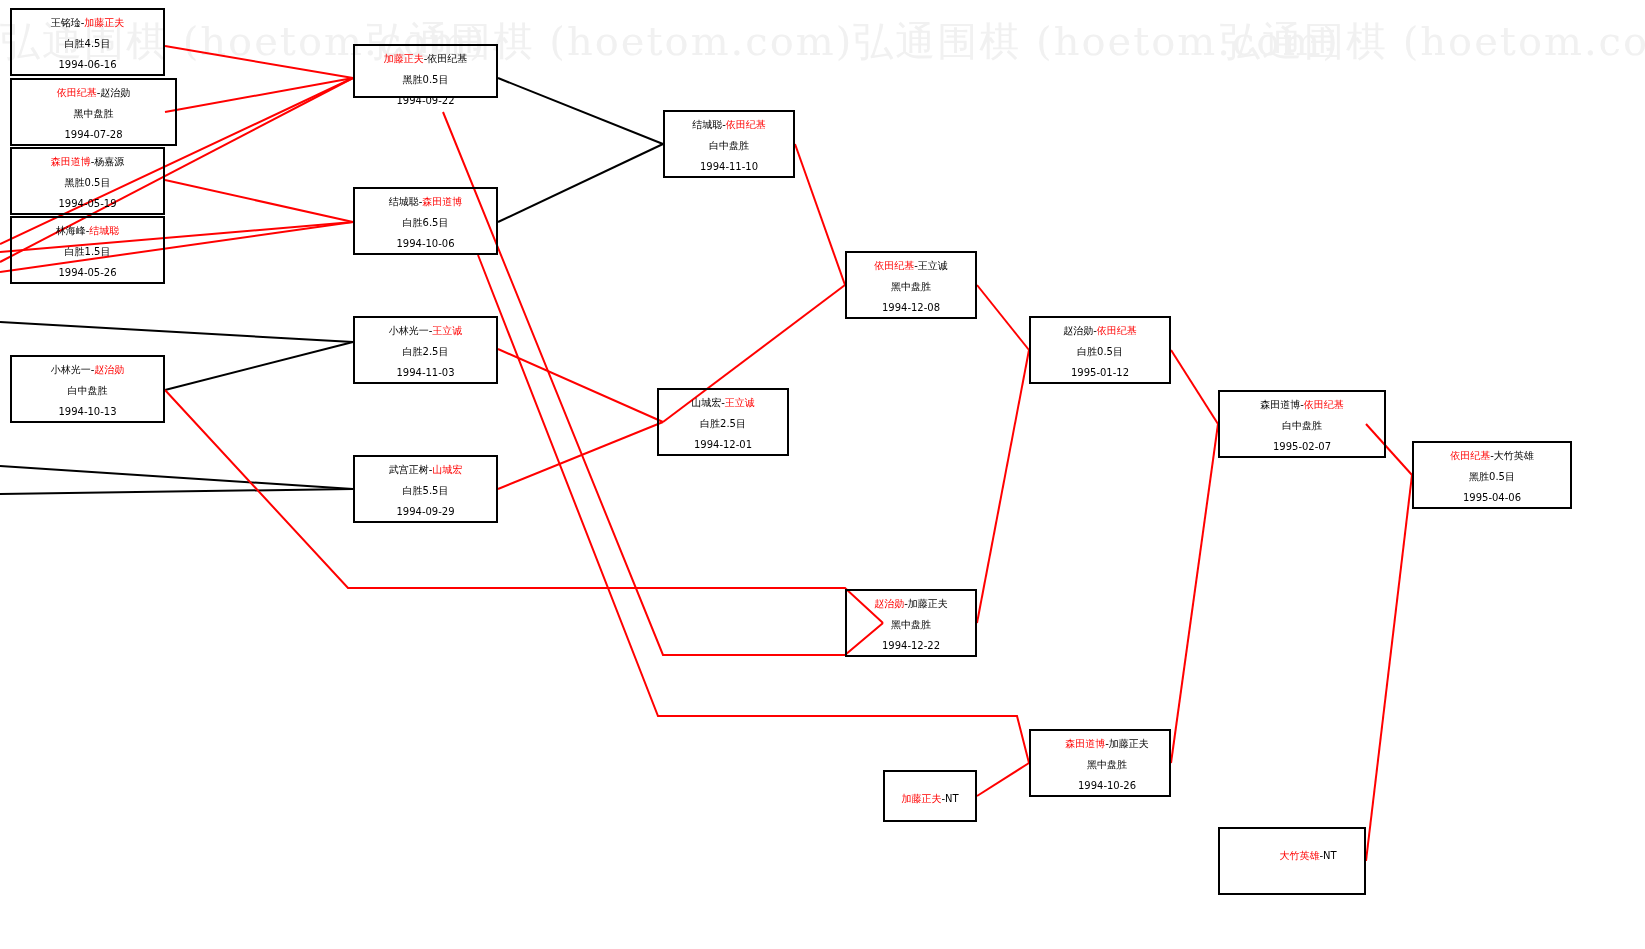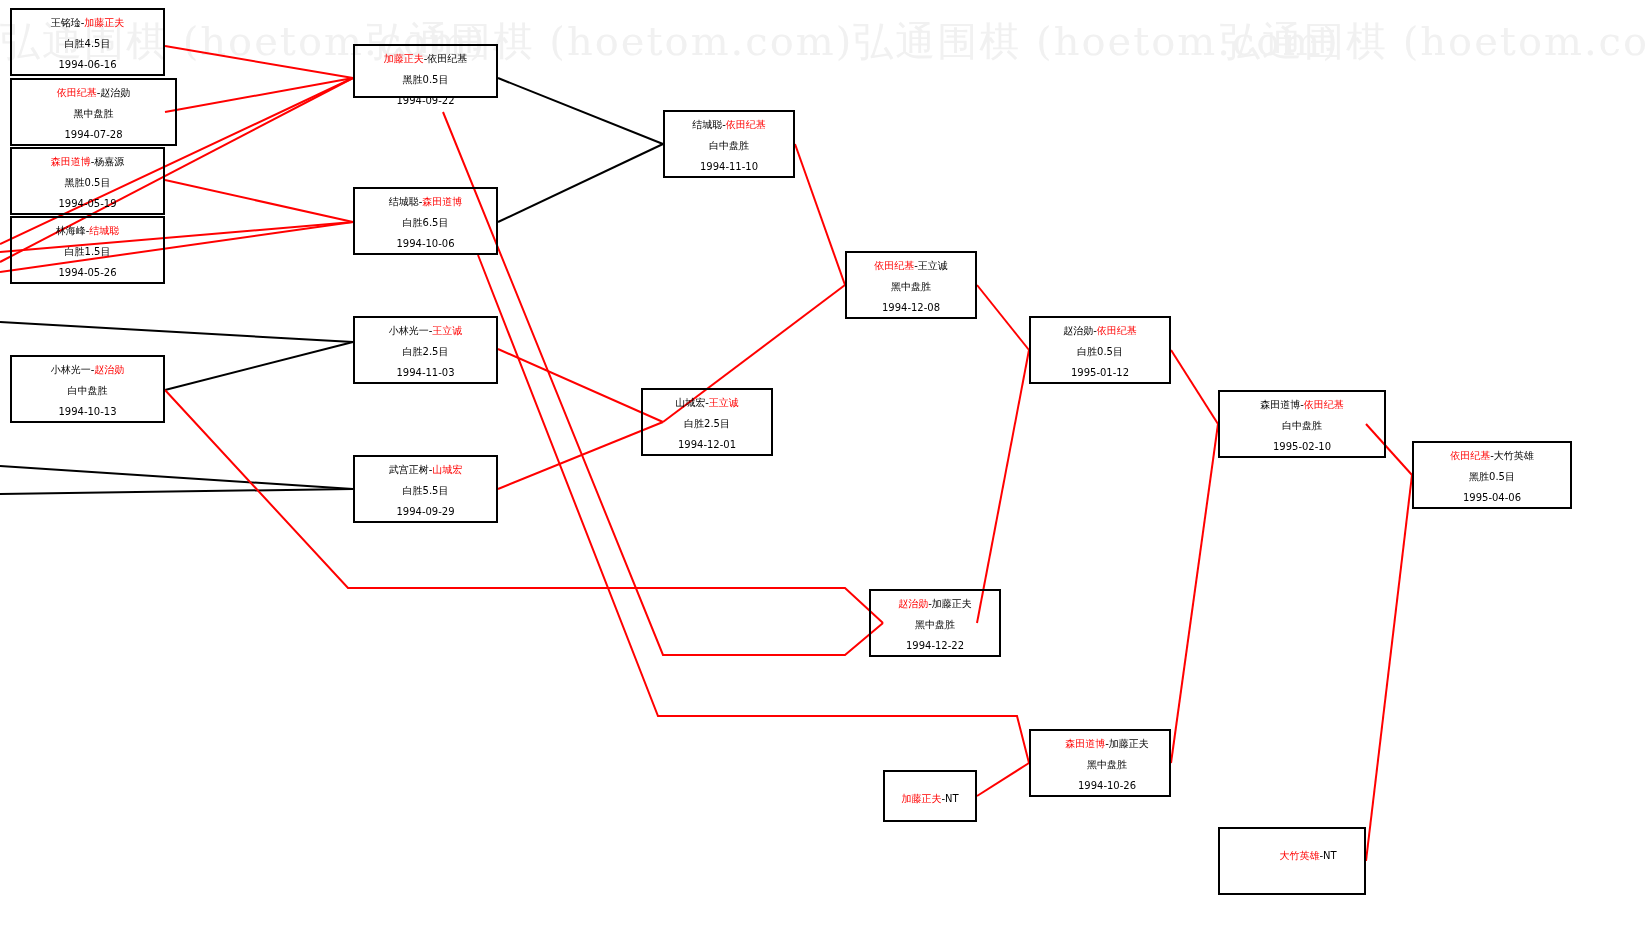--- a/index.html
+++ b/index.html
@@ -143,46 +143,46 @@
       <div class="node" style="left: 353px; top: 455px; width: 145px; height: 68px;">
         <div class="ln pair"><span class="l">武宫正树</span><span class="sep">-</span><span class="w">山城宏</span></div>
         <div class="ln">白胜5.5目</div>
         <div class="ln">1994-09-29</div>
       </div>
       <div class="node" style="left: 663px; top: 110px; width: 132px; height: 68px;">
         <div class="ln pair"><span class="l">结城聪</span><span class="sep">-</span><span class="w">依田纪基</span></div>
         <div class="ln">白中盘胜</div>
         <div class="ln">1994-11-10</div>
       </div>
-      <div class="node" style="left: 641px; top: 388px; width: 132px; height: 68px;">
+      <div class="node" style="left: 657px; top: 388px; width: 132px; height: 68px;">
         <div class="ln pair"><span class="l">山城宏</span><span class="sep">-</span><span class="w">王立诚</span></div>
         <div class="ln">白胜2.5目</div>
         <div class="ln">1994-12-01</div>
       </div>
       <div class="node" style="left: 845px; top: 251px; width: 132px; height: 68px;">
         <div class="ln pair"><span class="w">依田纪基</span><span class="sep">-</span><span class="l">王立诚</span></div>
         <div class="ln">黑中盘胜</div>
         <div class="ln">1994-12-08</div>
       </div>
       <div class="node" style="left: 1029px; top: 316px; width: 142px; height: 68px;">
         <div class="ln pair"><span class="l">赵治勋</span><span class="sep">-</span><span class="w">依田纪基</span></div>
         <div class="ln">白胜0.5目</div>
         <div class="ln">1995-01-12</div>
       </div>
       <div class="node" style="left: 1218px; top: 390px; width: 168px; height: 68px;">
         <div class="ln pair"><span class="l">森田道博</span><span class="sep">-</span><span class="w">依田纪基</span></div>
         <div class="ln">白中盘胜</div>
-        <div class="ln">1995-02-10</div>
+        <div class="ln">1995-02-07</div>
       </div>
       <div class="node" style="left: 1412px; top: 441px; width: 160px; height: 68px;">
         <div class="ln pair"><span class="w">依田纪基</span><span class="sep">-</span><span class="l">大竹英雄</span></div>
         <div class="ln">黑胜0.5目</div>
         <div class="ln">1995-04-06</div>
       </div>
-      <div class="node" style="left: 845px; top: 589px; width: 132px; height: 68px; margin-left: 24px;">
+      <div class="node" style="left: 845px; top: 589px; width: 132px; height: 68px;">
         <div class="ln pair"><span class="w">赵治勋</span><span class="sep">-</span><span class="l">加藤正夫</span></div>
         <div class="ln">黑中盘胜</div>
         <div class="ln">1994-12-22</div>
       </div>
       <div class="node" style="left: 1029px; top: 729px; width: 142px; height: 68px; padding-left: 14px;">
         <div class="ln pair"><span class="w">森田道博</span><span class="sep">-</span><span class="l">加藤正夫</span></div>
         <div class="ln">黑中盘胜</div>
         <div class="ln">1994-10-26</div>
       </div>
       <div class="node nt" style="left: 883px; top: 770px; width: 94px; height: 52px;">

